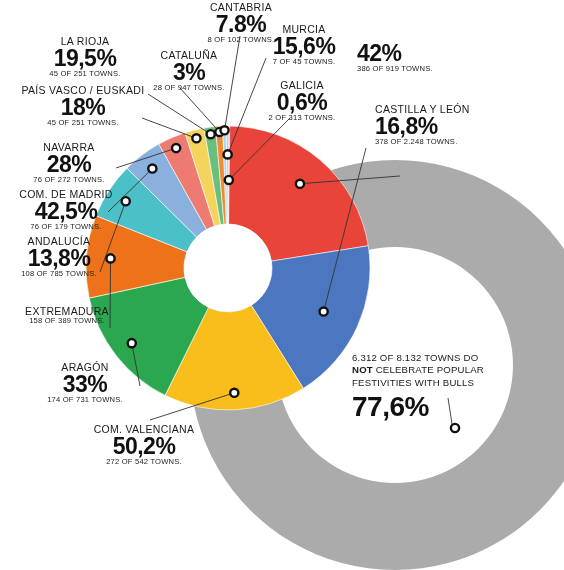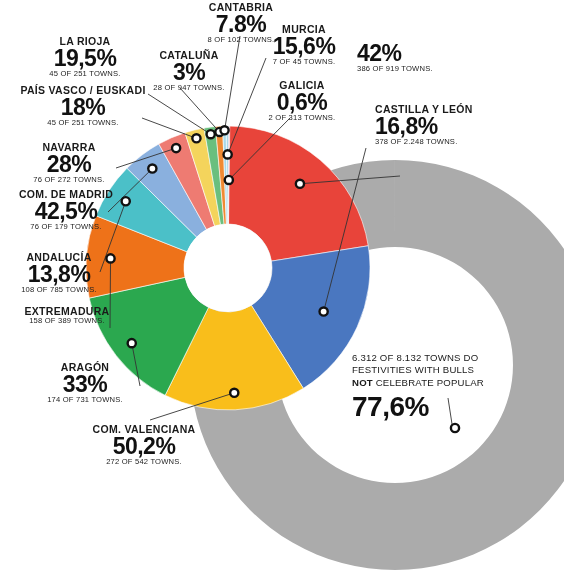--- a/index.html
+++ b/index.html
@@ -2,21 +2,21 @@
 <html><head>
 <meta charset="utf-8">
 <style>
   html,body{margin:0;padding:0;background:#ffffff;}
   body{width:564px;height:570px;position:relative;overflow:hidden;
        font-family:"Liberation Sans","DejaVu Sans",sans-serif;color:#1a1a1a;}
   #stage{position:absolute;inset:0;width:564px;height:570px;}
   svg.figure{position:absolute;left:0;top:0;width:564px;height:570px;}
 
   .lbl{position:absolute;}
-  .lbl .region{font-size:10.5px;font-weight:700;letter-spacing:.3px;
+  .lbl .region{font-size:10.5px;font-weight:400;letter-spacing:.3px;
       color:#1a1a1a;line-height:1.05;white-space:nowrap;}
   .lbl .pct{font-size:23px;font-weight:700;letter-spacing:-.5px;
       color:#111;line-height:1.0;white-space:nowrap;}
   .lbl .sub{font-size:7.6px;font-weight:400;letter-spacing:.2px;
       color:#222;line-height:1.1;white-space:nowrap;}
   .ta-l{text-align:left;}
   .ta-c{text-align:center;}
 
   #center-note{position:absolute;left:352px;top:352px;width:150px;}
   #center-note .line{font-size:9.6px;letter-spacing:.2px;line-height:1.28;
@@ -104,21 +104,21 @@
     <div class="pct">28%</div>
     <div class="sub">76 OF 272 TOWNS.</div>
   </div>
 
   <div class="lbl ta-c" style="left:0px;top:189px;width:132px;">
     <div class="region">COM. DE MADRID</div>
     <div class="pct">42,5%</div>
     <div class="sub">76 OF 179 TOWNS.</div>
   </div>
 
-  <div class="lbl ta-c" style="left:0px;top:252px;width:118px;">
+  <div class="lbl ta-c" style="left:0px;top:236px;width:118px;">
     <div class="region">ANDALUCÍA</div>
     <div class="pct">13,8%</div>
     <div class="sub">108 OF 785 TOWNS.</div>
   </div>
 
   <div class="lbl ta-c" style="left:4px;top:306px;width:126px;">
     <div class="region">EXTREMADURA</div>
     <div class="sub">158 OF 389 TOWNS.</div>
   </div>
 
@@ -164,18 +164,18 @@
   </div>
 
   <div class="lbl ta-l" style="left:375px;top:104px;width:180px;">
     <div class="region">CASTILLA Y LEÓN</div>
     <div class="pct">16,8%</div>
     <div class="sub">378 OF 2.248 TOWNS.</div>
   </div>
 
   <div id="center-note">
     <div class="line">6.312 OF 8.132 TOWNS DO</div>
+    <div class="line"><b>NOT</b><span> CELEBRATE  POPULAR</span></div>
     <div class="line">FESTIVITIES WITH BULLS</div>
-    <div class="line"><b>NOT</b><span> CELEBRATE  POPULAR</span></div>
     <div class="bigpct">77,6%</div>
   </div>
 
 </div>
 
 </body></html>

